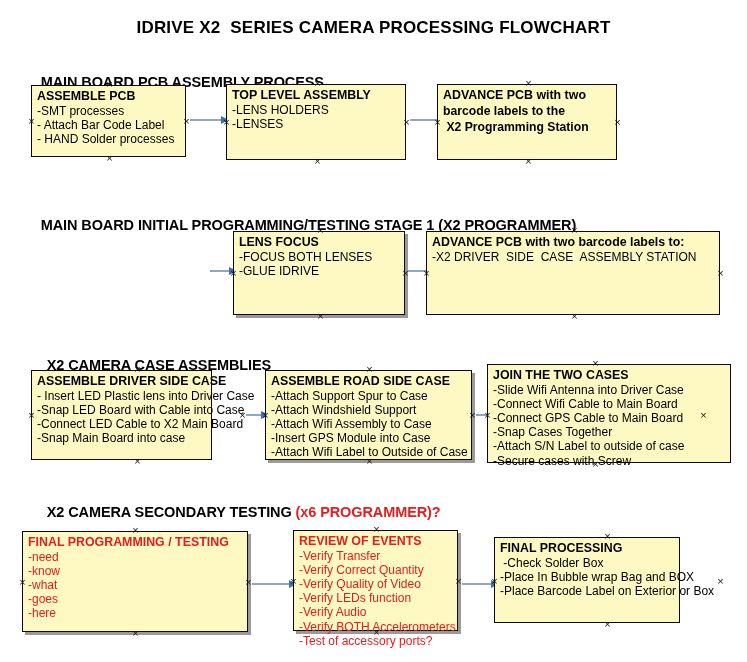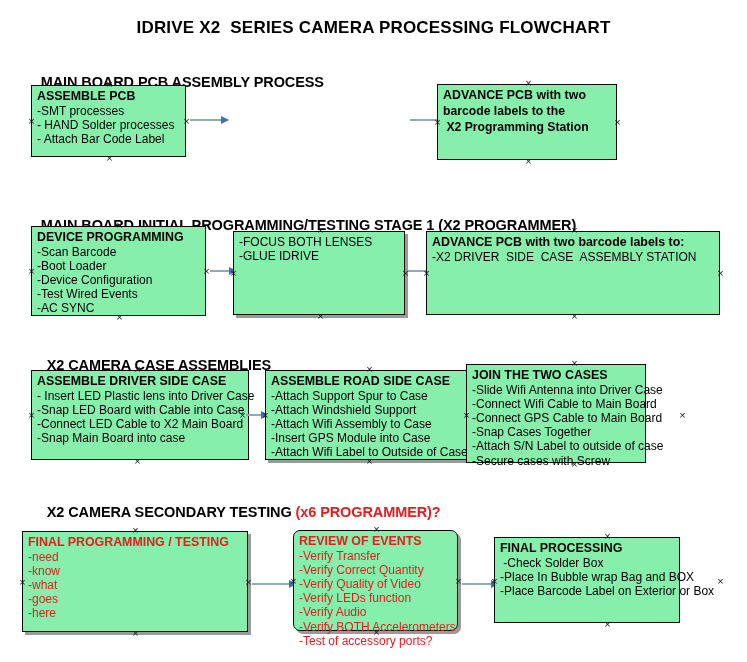--- a/index.html
+++ b/index.html
@@ -27,21 +27,21 @@
     font-size: 14.5px;
     font-weight: bold;
     color: #000000;
     white-space: pre;
     letter-spacing: -0.1px;
   }
   .section-head .accent { color: #e02020; }
 
   .pbox {
     position: absolute;
-    background: #86efac;
+    background: #fef9c3;
     border: 1.3px solid #0a0a0a;
     padding: 3px 4px 2px 5px;
     overflow: visible;
   }
   .pbox.shadow {
     box-shadow: 3px 3px 0 0 #9a9a9a;
   }
   .pbox .btitle {
     font-size: 12.4px;
     font-weight: bold;
@@ -96,69 +96,67 @@
 
   <div class="doc-title">IDRIVE X2  SERIES CAMERA PROCESSING FLOWCHART</div>
 
   <div class="section-head" style="top:58px; left:25px;">
     <span>MAIN BOARD PCB ASSEMBLY PROCESS</span>
   </div>
 
   <div class="pbox" style="top:85px; left:31px; width:155px; height:72px;">
     <div class="btitle">ASSEMBLE PCB</div>
     <div class="bline">-SMT processes</div>
+    <div class="bline">- Attach Bar Code Label</div>
     <div class="bline">- HAND Solder processes</div>
-    <div class="bline">- Attach Bar Code Label</div>
     <span class="handle" style="left:-5px; top:31px;"></span>
     <span class="handle" style="left:73px; top:-6px;"></span>
     <span class="handle" style="left:73px; top:68px;"></span>
     <span class="handle" style="left:150px; top:31px;"></span>
   </div>
 
   <div class="conn" style="top:119px; left:190px; width:38px;">
     <span class="head"></span>
   </div>
 
+  <div class="pbox" style="top:84px; left:226px; width:180px; height:76px;">
+    <div class="btitle">TOP LEVEL ASSEMBLY</div>
+    <div class="bline">-LENS HOLDERS</div>
+    <div class="bline">-LENSES</div>
+    <span class="handle" style="left:-5px; top:33px;"></span>
+    <span class="handle" style="left:86px; top:-6px;"></span>
+    <span class="handle" style="left:86px; top:72px;"></span>
+    <span class="handle" style="left:175px; top:33px;"></span>
+  </div>
 
   <div class="conn" style="top:119px; left:410px; width:38px;">
     <span class="head"></span>
   </div>
 
   <div class="pbox bold-body" style="top:84px; left:437px; width:180px; height:76px;">
     <div class="btitle">ADVANCE PCB with two</div>
     <div class="bline">barcode labels to the</div>
     <div class="bline"> X2 Programming Station</div>
     <span class="handle" style="left:-5px; top:33px;"></span>
     <span class="handle" style="left:86px; top:-6px;"></span>
     <span class="handle" style="left:86px; top:72px;"></span>
     <span class="handle" style="left:175px; top:33px;"></span>
   </div>
 
   <div class="section-head" style="top:201px; left:25px;">
     <span>MAIN BOARD INITIAL PROGRAMMING/TESTING STAGE 1 (X2 PROGRAMMER)</span>
   </div>
 
-  <div class="pbox" style="top:226px; left:31px; width:175px; height:90px;">
-    <div class="btitle">DEVICE PROGRAMMING</div>
-    <div class="bline">-Scan Barcode</div>
-    <div class="bline">-Boot Loader</div>
-    <div class="bline">-Device Configuration</div>
-    <div class="bline">-Test Wired Events</div>
-    <div class="bline">-AC SYNC</div>
-    <span class="handle" style="left:-5px; top:40px;"></span>
-    <span class="handle" style="left:83px; top:-6px;"></span>
-    <span class="handle" style="left:83px; top:86px;"></span>
-    <span class="handle" style="left:170px; top:40px;"></span>
-  </div>
 
   <div class="conn" style="top:270px; left:210px; width:26px;">
     <span class="head"></span>
   </div>
 
   <div class="pbox shadow" style="top:231px; left:233px; width:172px; height:84px;">
+    <div class="btitle">LENS FOCUS</div>
     <div class="bline">-FOCUS BOTH LENSES</div>
     <div class="bline">-GLUE IDRIVE</div>
     <span class="handle" style="left:-5px; top:37px;"></span>
     <span class="handle" style="left:82px; top:-6px;"></span>
     <span class="handle" style="left:82px; top:80px;"></span>
     <span class="handle" style="left:167px; top:37px;"></span>
   </div>
 
   <div class="conn" style="top:270px; left:408px; width:28px;">
     <span class="head"></span>
@@ -170,21 +168,21 @@
     <span class="handle" style="left:-5px; top:37px;"></span>
     <span class="handle" style="left:143px; top:-6px;"></span>
     <span class="handle" style="left:143px; top:80px;"></span>
     <span class="handle" style="left:289px; top:37px;"></span>
   </div>
 
   <div class="section-head" style="top:341px; left:31px;">
     <span>X2 CAMERA CASE ASSEMBLIES</span>
   </div>
 
-  <div class="pbox" style="top:370px; left:31px; width:218px; height:90px;">
+  <div class="pbox" style="top:370px; left:31px; width:181px; height:90px;">
     <div class="btitle">ASSEMBLE DRIVER SIDE CASE</div>
     <div class="bline">- Insert LED Plastic lens into Driver Case</div>
     <div class="bline">-Snap LED Board with Cable into Case</div>
     <div class="bline">-Connect LED Cable to X2 Main Board</div>
     <div class="bline">-Snap Main Board into case</div>
     <span class="handle" style="left:-5px; top:40px;"></span>
     <span class="handle" style="left:101px; top:-6px;"></span>
     <span class="handle" style="left:101px; top:86px;"></span>
     <span class="handle" style="left:206px; top:40px;"></span>
   </div>
@@ -203,21 +201,21 @@
     <span class="handle" style="left:-5px; top:40px;"></span>
     <span class="handle" style="left:99px; top:-6px;"></span>
     <span class="handle" style="left:99px; top:86px;"></span>
     <span class="handle" style="left:202px; top:40px;"></span>
   </div>
 
   <div class="conn" style="top:414px; left:476px; width:22px;">
     <span class="head"></span>
   </div>
 
-  <div class="pbox" style="top:364px; left:466px; width:180px; height:99px;">
+  <div class="pbox" style="top:364px; left:487px; width:244px; height:99px;">
     <div class="btitle">JOIN THE TWO CASES</div>
     <div class="bline">-Slide Wifi Antenna into Driver Case</div>
     <div class="bline">-Connect Wifi Cable to Main Board</div>
     <div class="bline">-Connect GPS Cable to Main Board</div>
     <div class="bline">-Snap Cases Together</div>
     <div class="bline">-Attach S/N Label to outside of case</div>
     <div class="bline">-Secure cases with Screw</div>
     <span class="handle" style="left:-5px; top:46px;"></span>
     <span class="handle" style="left:103px; top:-6px;"></span>
     <span class="handle" style="left:103px; top:95px;"></span>
@@ -238,21 +236,21 @@
     <span class="handle" style="left:-5px; top:46px;"></span>
     <span class="handle" style="left:108px; top:-6px;"></span>
     <span class="handle" style="left:108px; top:97px;"></span>
     <span class="handle" style="left:221px; top:46px;"></span>
   </div>
 
   <div class="conn" style="top:583px; left:252px; width:44px;">
     <span class="head"></span>
   </div>
 
-  <div class="pbox red shadow" style="top:530px; left:293px; width:165px; height:101px;border-radius:7px;">
+  <div class="pbox red shadow" style="top:530px; left:293px; width:165px; height:101px;">
     <div class="btitle">REVIEW OF EVENTS</div>
     <div class="bline">-Verify Transfer</div>
     <div class="bline">-Verify Correct Quantity</div>
     <div class="bline">-Verify Quality of Video</div>
     <div class="bline">-Verify LEDs function</div>
     <div class="bline">-Verify Audio</div>
     <div class="bline">-Verify BOTH Accelerometers</div>
     <div class="bline">-Test of accessory ports?</div>
     <span class="handle" style="left:-5px; top:46px;"></span>
     <span class="handle" style="left:78px; top:-6px;"></span>

